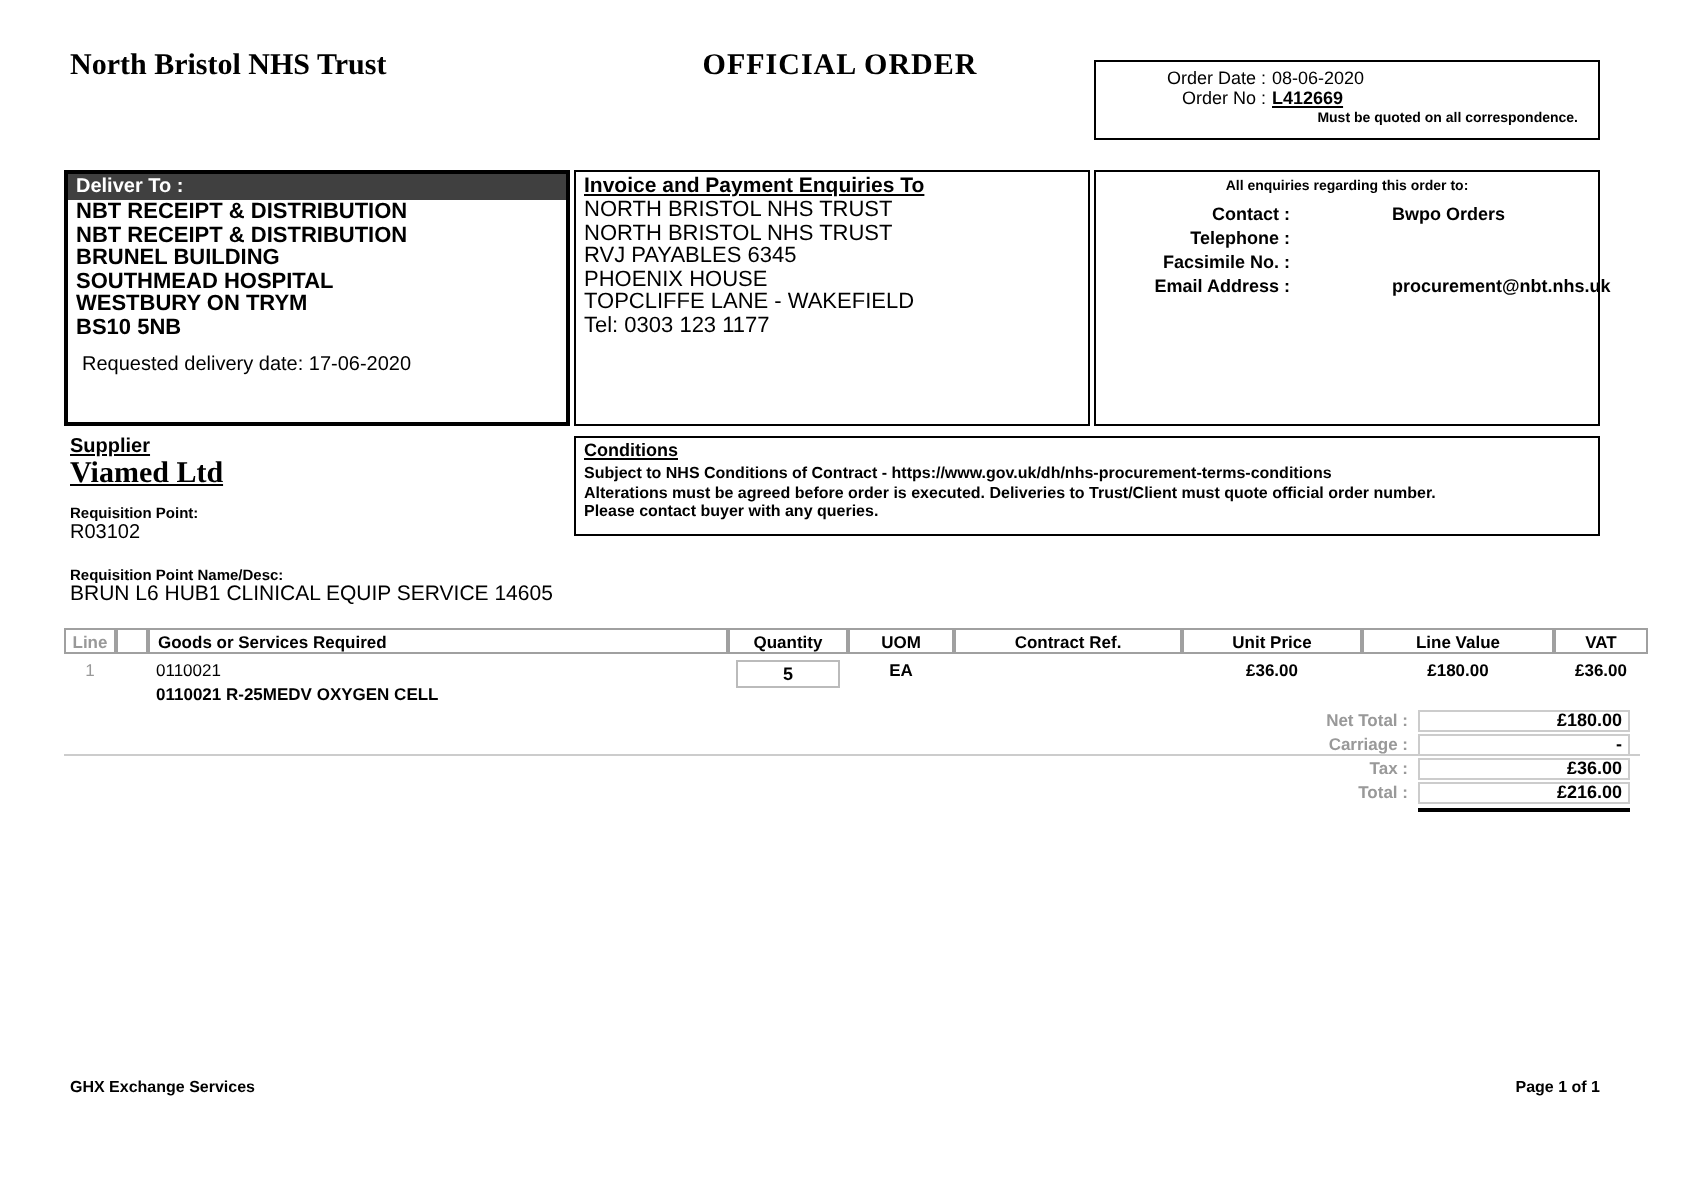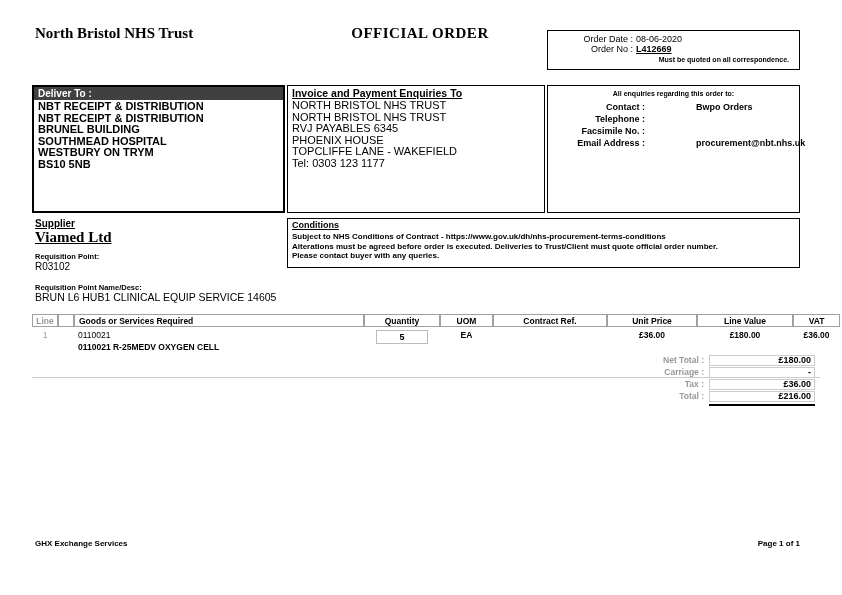--- a/index.html
+++ b/index.html
@@ -54,21 +54,21 @@
 
   
   .otable { left:32px; top:314px; width:788px; border-bottom:1px solid #ccc; padding-bottom:24px; }
   .thead { display:flex; }
   .th { border:1px solid #a0a0a0; font-size:8.5px; font-weight:bold; text-align:center; height:13px; line-height:12px; }
   .trow { display:flex; padding-top:3px; }
   .td { font-size:8.5px; line-height:11px; }
   .c-line { width:26px; flex:none; }
   .c-spacer { width:16px; flex:none; }
   .c-goods { width:290px; flex:none; text-align:left; padding-left:4px; }
-  .c-qty { width:76px; flex:none; text-align:center; }
+  .c-qty { width:60px; flex:none; text-align:center; }
   .c-uom { width:53px; flex:none; text-align:center; }
   .c-contract { width:114px; flex:none; text-align:center; }
   .c-unit { width:90px; flex:none; text-align:center; }
   .c-lineval { width:96px; flex:none; text-align:center; }
   .c-vat { width:47px; flex:none; text-align:center; }
   .qty-box { display:inline-block; width:52px; height:14px; border:1px solid #bbb; font-weight:bold; font-size:9px; line-height:13px; text-align:center; }
   .desc2 { font-weight:bold; margin-top:1px; }
   .num { font-weight:bold; }
 
   
@@ -105,20 +105,21 @@
   <div class="abs deliver-box">
     <div class="deliver-head">Deliver To :</div>
     <div class="deliver-lines">
       <div>NBT RECEIPT &amp; DISTRIBUTION</div>
       <div>NBT RECEIPT &amp; DISTRIBUTION</div>
       <div>BRUNEL BUILDING</div>
       <div>SOUTHMEAD HOSPITAL</div>
       <div>WESTBURY ON TRYM</div>
       <div>BS10 5NB</div>
     </div>
+    <div class="deliver-req">Requested delivery date: 17-06-2020</div>
   </div>
 
   <div class="abs invoice-box">
     <div class="invoice-title">Invoice and Payment Enquiries To</div>
     <div class="invoice-lines">
       <div>NORTH BRISTOL NHS TRUST</div>
       <div>NORTH BRISTOL NHS TRUST</div>
       <div>RVJ PAYABLES 6345</div>
       <div>PHOENIX HOUSE</div>
       <div>TOPCLIFFE LANE - WAKEFIELD</div>

